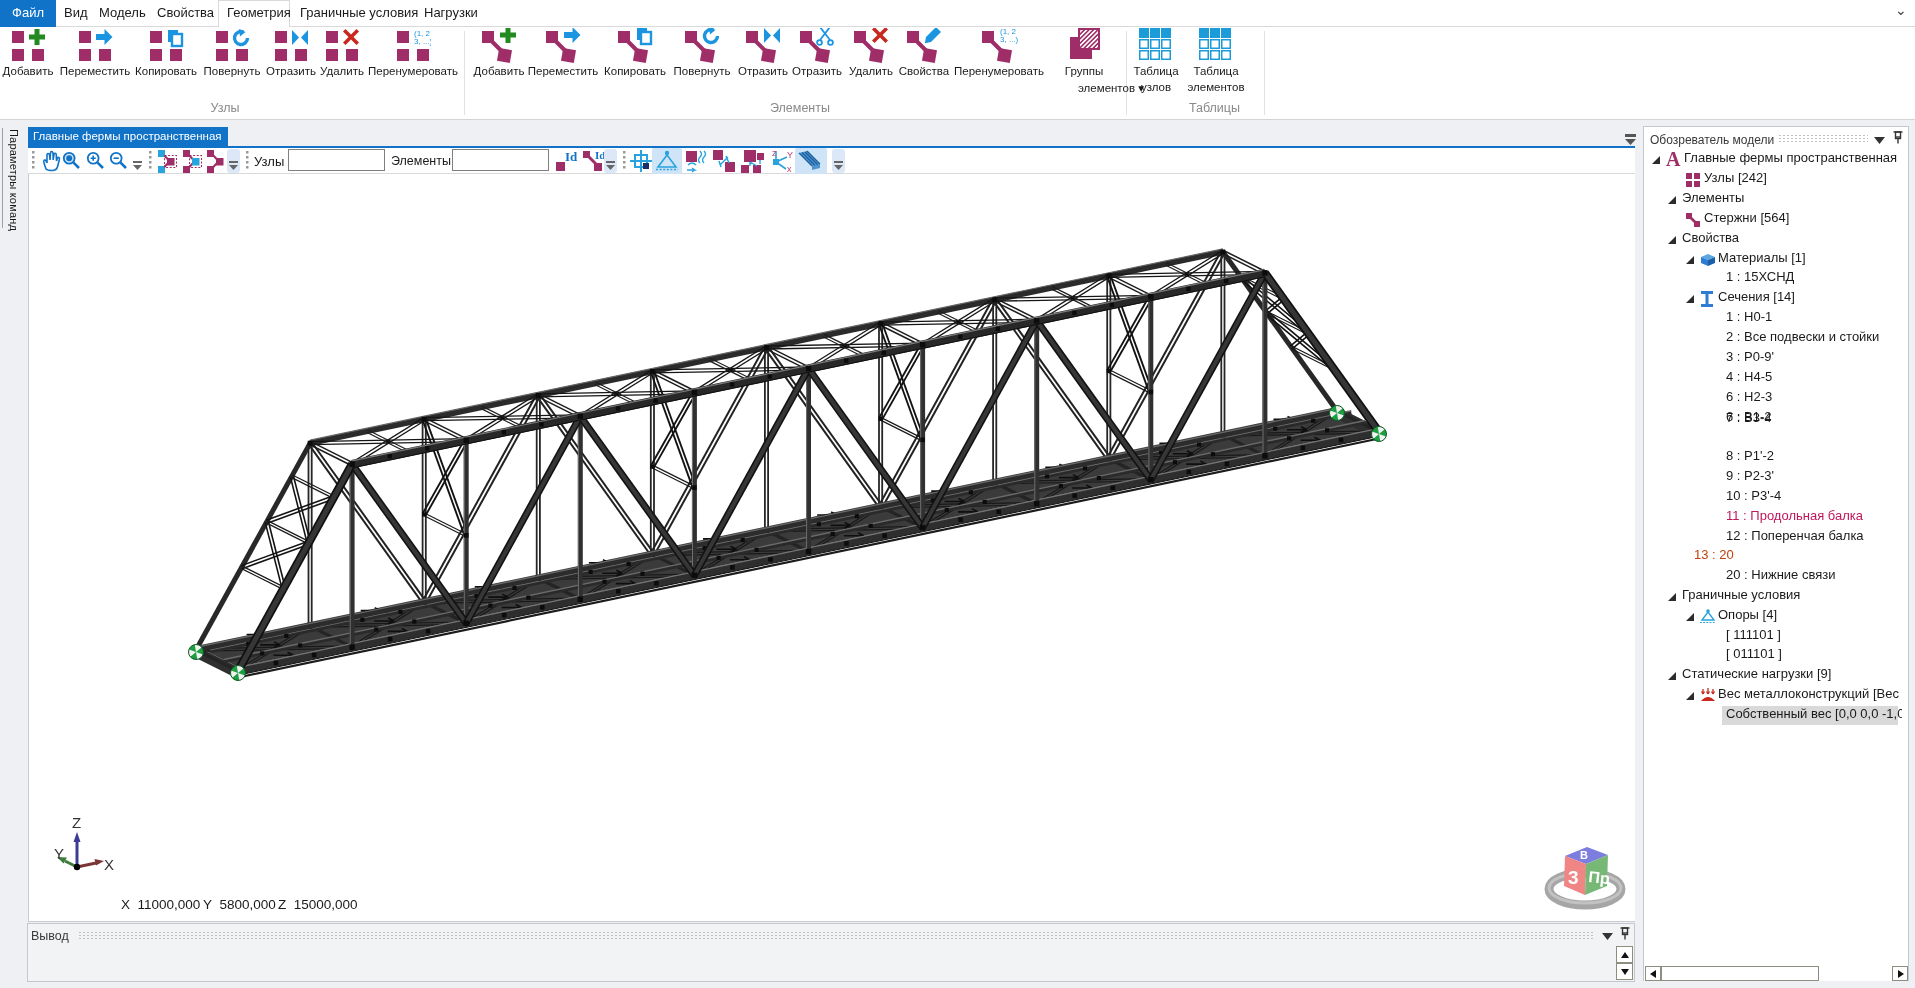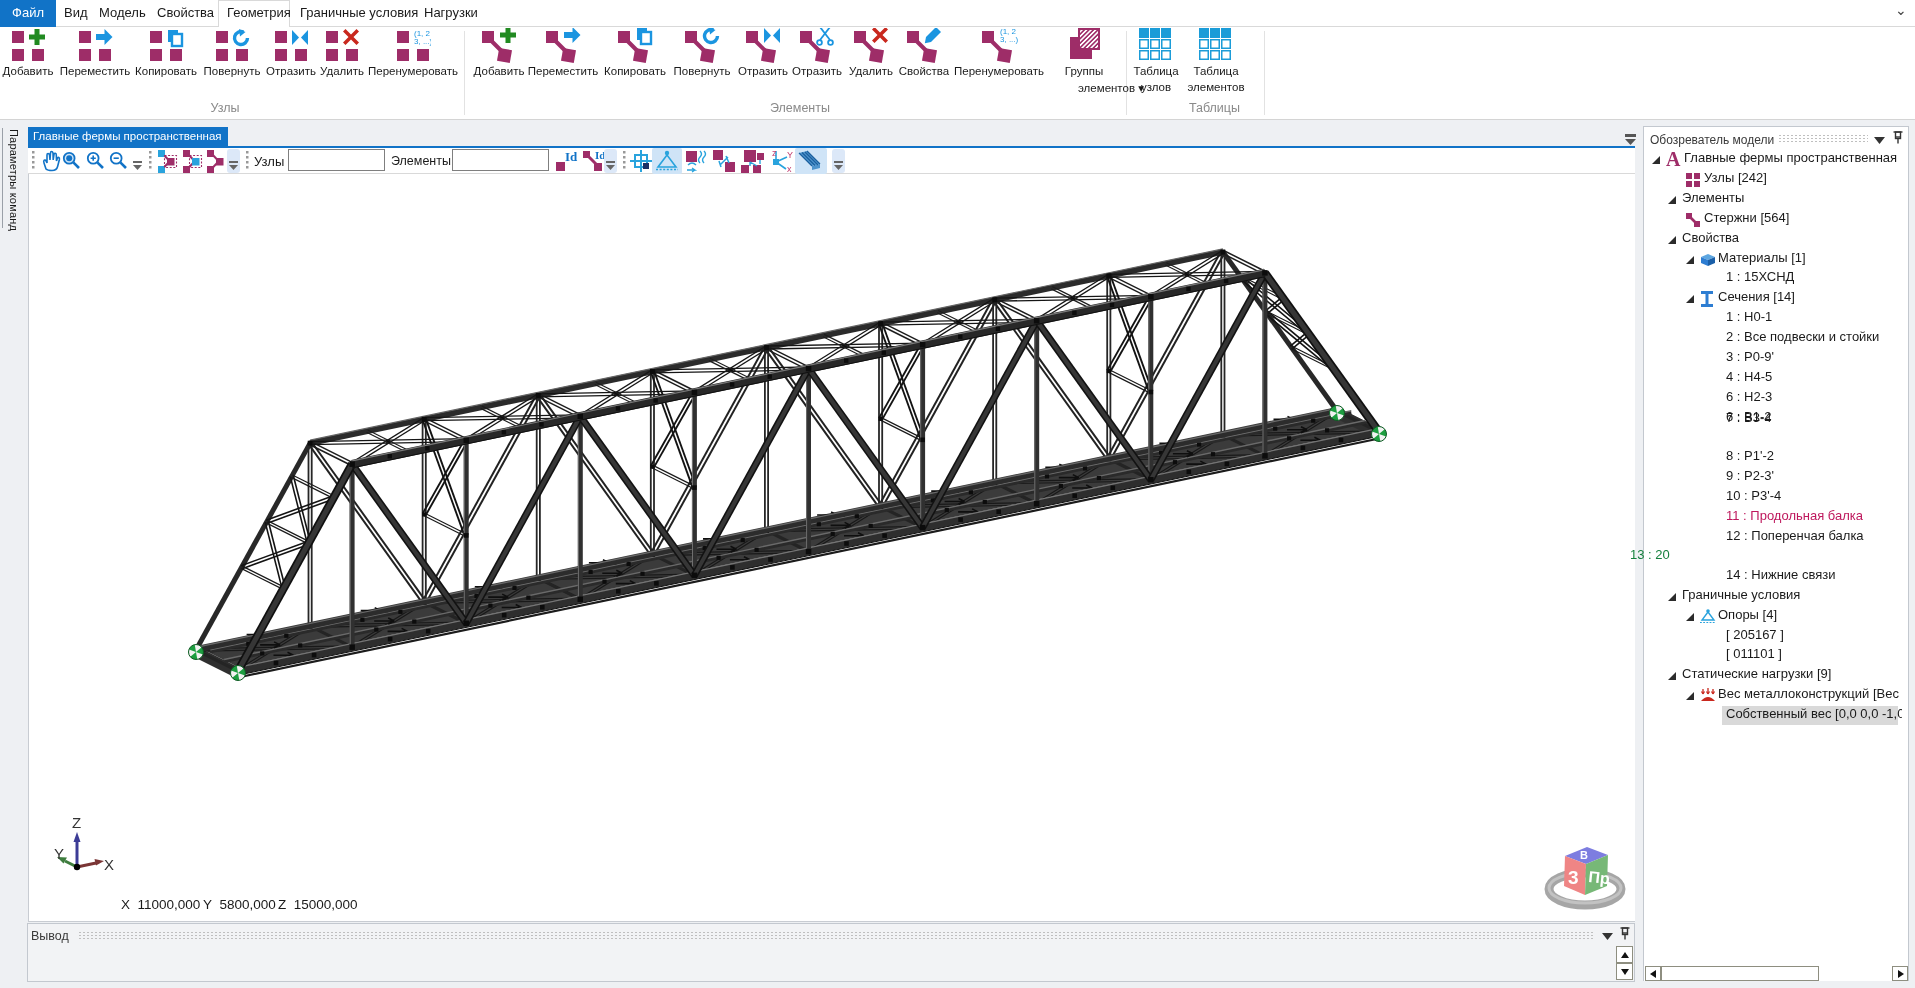--- a/index.html
+++ b/index.html
@@ -977,36 +977,36 @@
     <div class="abs" style="left:1726px;top:349px;font-size:13px;color:#1a1a1a;white-space:nowrap;max-width:176px;overflow:hidden">3 : P0-9'</div>
     <div class="abs" style="left:1726px;top:369px;font-size:13px;color:#1a1a1a;white-space:nowrap;max-width:176px;overflow:hidden">4 : H4-5</div>
     <div class="abs" style="left:1726px;top:389px;font-size:13px;color:#1a1a1a;white-space:nowrap;max-width:176px;overflow:hidden">6 : H2-3</div>
     <div class="abs" style="left:1726px;top:409px;font-size:13px;color:#1a1a1a;white-space:nowrap;max-width:176px;overflow:hidden">6 : B1-2</div>
     <div class="abs" style="left:1726px;top:410px;font-size:13px;color:#1a1a1a;white-space:nowrap;max-width:176px;overflow:hidden">7 : B3-4</div>
     <div class="abs" style="left:1726px;top:448px;font-size:13px;color:#1a1a1a;white-space:nowrap;max-width:176px;overflow:hidden">8 : P1'-2</div>
     <div class="abs" style="left:1726px;top:468px;font-size:13px;color:#1a1a1a;white-space:nowrap;max-width:176px;overflow:hidden">9 : P2-3'</div>
     <div class="abs" style="left:1726px;top:488px;font-size:13px;color:#1a1a1a;white-space:nowrap;max-width:176px;overflow:hidden">10 : P3'-4</div>
     <div class="abs" style="left:1726px;top:508px;font-size:13px;color:#be185d;white-space:nowrap;max-width:176px;overflow:hidden">11 : Продольная балка</div>
     <div class="abs" style="left:1726px;top:528px;font-size:13px;color:#1a1a1a;white-space:nowrap;max-width:176px;overflow:hidden">12 : Поперенчая балка</div>
-    <div class="abs" style="left:1630px;top:547px;font-size:13px;color:#15803d;white-space:nowrap;max-width:176px;overflow:hidden">13 : 20</div>
-    <div class="abs" style="left:1726px;top:567px;font-size:13px;color:#1a1a1a;white-space:nowrap;max-width:176px;overflow:hidden">14 : Нижние связи</div>
+    <div class="abs" style="left:1694px;top:547px;font-size:13px;color:#c2410c;white-space:nowrap;max-width:176px;overflow:hidden">13 : 20</div>
+    <div class="abs" style="left:1726px;top:567px;font-size:13px;color:#1a1a1a;white-space:nowrap;max-width:176px;overflow:hidden">20 : Нижние связи</div>
     <svg class="abs" style="left:1668px;top:593px" width="8" height="8">
       <path d="M0,8 L8,8 L8,0 z" fill="#2b2b2b"></path>
     </svg>
     <div class="abs" style="left:1682px;top:587px;font-size:13px;color:#1a1a1a;white-space:nowrap;max-width:220px;overflow:hidden">Граничные условия</div>
     <svg class="abs" style="left:1686px;top:613px" width="8" height="8">
       <path d="M0,8 L8,8 L8,0 z" fill="#2b2b2b"></path>
     </svg>
     <svg class="abs" style="left:1700px;top:609px" width="16" height="15" viewBox="0 0 16 15">
       <circle cx="8" cy="2" r="1.8" fill="#29a3dd"></circle>
       <path d="M8,3 L2,11 H14 z" fill="none" stroke="#29a3dd" stroke-width="1.4"></path>
       <line x1="0" y1="13.5" x2="16" y2="13.5" stroke="#29a3dd" stroke-width="1.2" stroke-dasharray="1.8,1.4"></line>
     </svg>
     <div class="abs" style="left:1718px;top:607px;font-size:13px;color:#1a1a1a;white-space:nowrap;max-width:184px;overflow:hidden">Опоры [4]</div>
-    <div class="abs" style="left:1726px;top:627px;font-size:13px;color:#1a1a1a;white-space:nowrap;max-width:176px;overflow:hidden">[ 205167 ]</div>
+    <div class="abs" style="left:1726px;top:627px;font-size:13px;color:#1a1a1a;white-space:nowrap;max-width:176px;overflow:hidden">[ 111101 ]</div>
     <div class="abs" style="left:1726px;top:646px;font-size:13px;color:#1a1a1a;white-space:nowrap;max-width:176px;overflow:hidden">[ 011101 ]</div>
     <svg class="abs" style="left:1668px;top:672px" width="8" height="8">
       <path d="M0,8 L8,8 L8,0 z" fill="#2b2b2b"></path>
     </svg>
     <div class="abs" style="left:1682px;top:666px;font-size:13px;color:#1a1a1a;white-space:nowrap;max-width:220px;overflow:hidden">Статические нагрузки [9]</div>
     <svg class="abs" style="left:1686px;top:692px" width="8" height="8">
       <path d="M0,8 L8,8 L8,0 z" fill="#2b2b2b"></path>
     </svg>
     <svg class="abs" style="left:1700px;top:688px" width="16" height="15" viewBox="0 0 16 15">
       <g stroke="#c9281e" stroke-width="1.3" fill="none">

